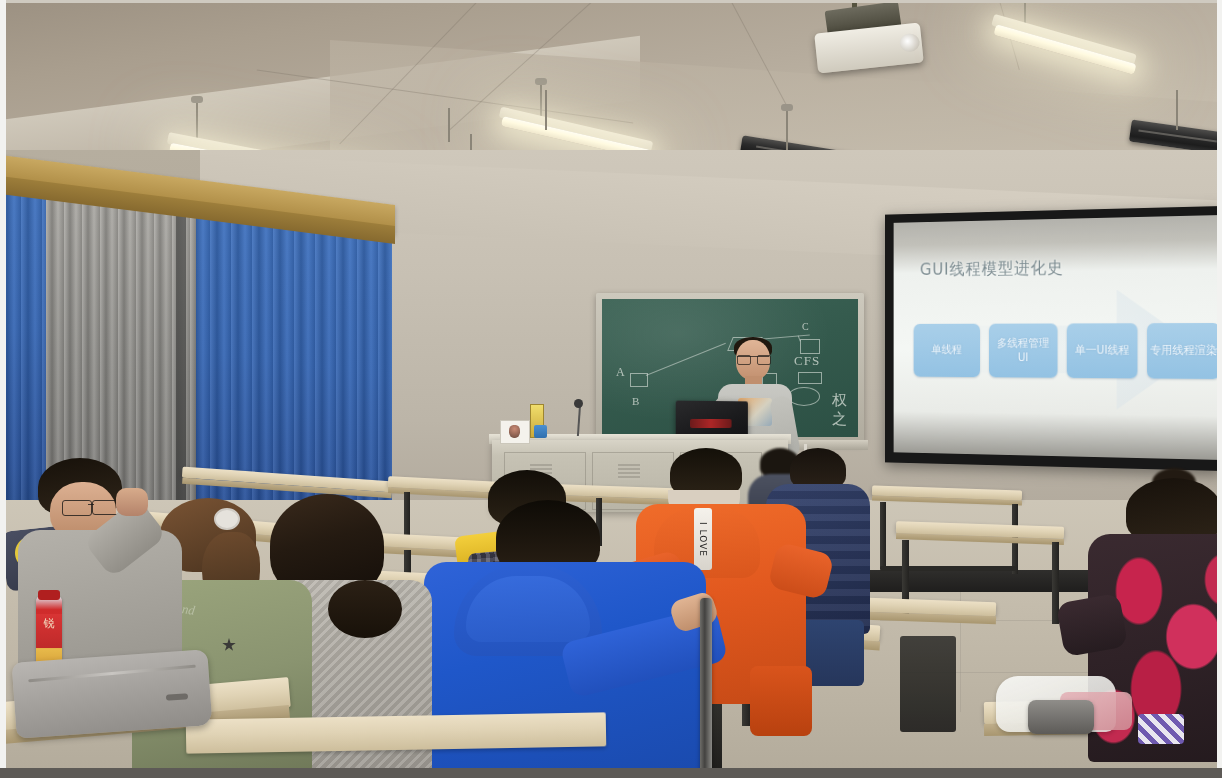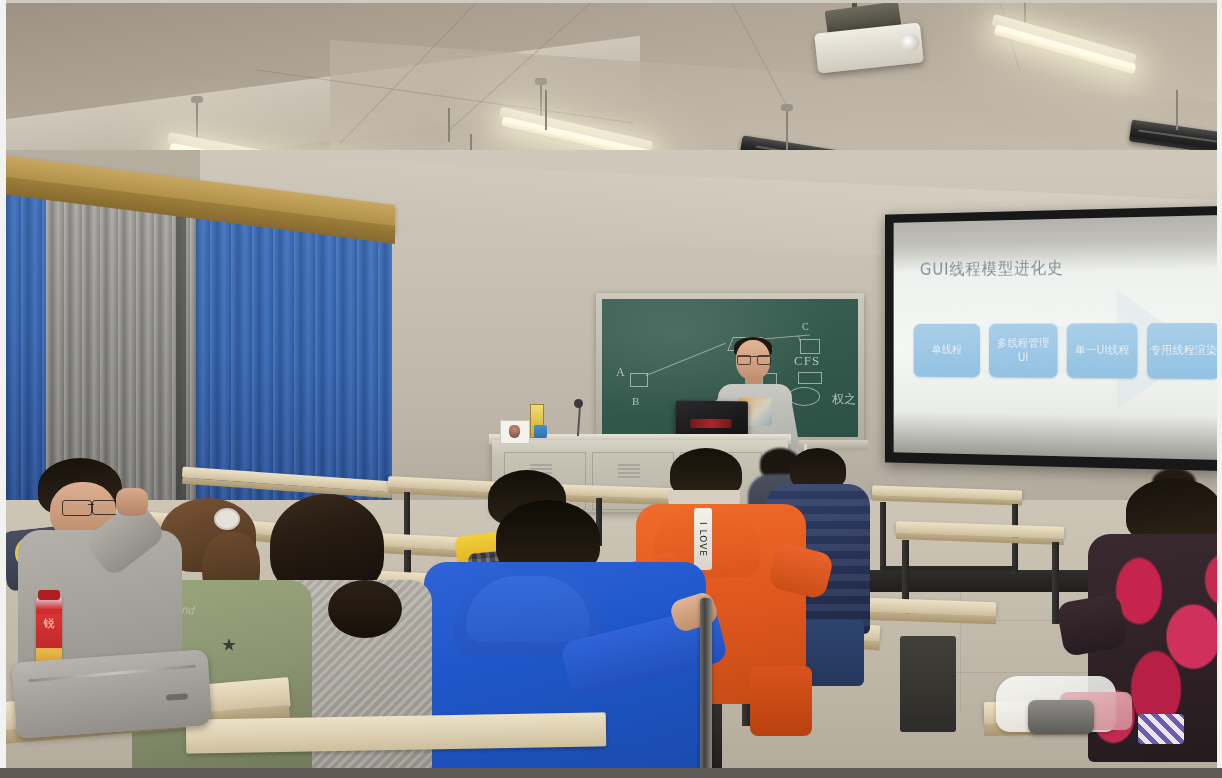--- a/index.html
+++ b/index.html
@@ -471,21 +471,21 @@
     <div class="chalk-box" style="left:160px;top:74px;width:13px;height:12px;"></div>
     <div class="chalk-box" style="left:196px;top:73px;width:22px;height:10px;"></div>
     <div class="chalk-ell" style="left:186px;top:88px;width:30px;height:17px;"></div>
     <div class="chalk-line" style="left:156px;top:40px;width:52px;transform:rotate(-5deg);"></div>
     <div class="chalk-line" style="left:44px;top:76px;width:86px;transform:rotate(-22deg);"></div>
     <div class="chalk-line" style="left:196px;top:36px;width:6px;transform:rotate(70deg);"></div>
     <div class="chalk" style="left:14px;top:66px;font-size:12px;">A</div>
     <div class="chalk" style="left:192px;top:54px;font-size:13px;letter-spacing:1px;">CFS</div>
     <div class="chalk" style="left:200px;top:22px;font-size:10px;">C</div>
     <div class="chalk" style="left:30px;top:96px;font-size:11px;">B</div>
-    <div class="chalk" style="left:230px;top:92px;font-size:12px;">权之</div>
+    <div class="chalk" style="left:230px;top:92px;font-size:15px;">权之</div>
   </div>
   <div class="board-ledge"></div>
 
   <div class="screen-border">
     <div class="screen-surface">
       <div class="slide-arrow"></div>
       <div class="slide-title">GUI线程模型进化史</div>
       <div class="slide-boxes">
         <div class="slide-box">单线程</div>
         <div class="slide-box">多线程管理UI</div>

